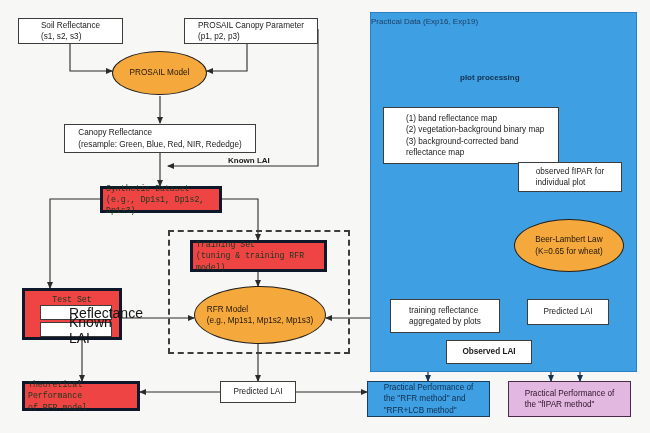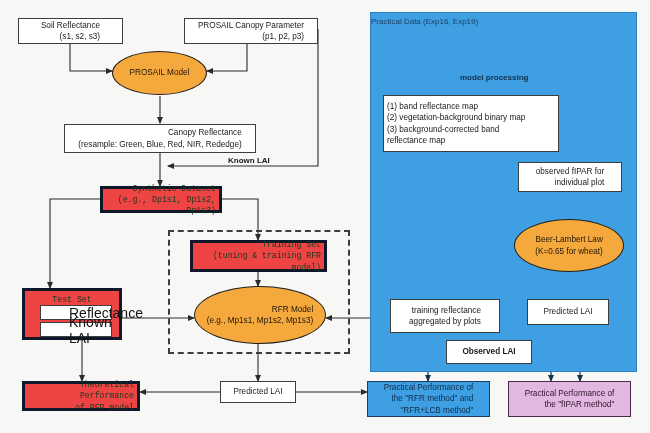--- a/index.html
+++ b/index.html
@@ -11,40 +11,40 @@
     overflow:hidden;
   }
   #canvas{position:relative;width:650px;height:433px;background:#f7f7f5;}
 
   svg.lines{position:absolute;left:0;top:0;width:650px;height:433px;pointer-events:none;}
 
   .node{
     position:absolute;
     box-sizing:border-box;
     display:flex;align-items:center;justify-content:center;
-    text-align:right;
+    text-align:left;
     border:1px solid #3a3a3a;
     background:#ffffff;
     color:#1a1a1a;
     font-size:8.2px;
     line-height:1.38;
     padding:2px 3px;
     z-index:3;
   }
   .node.white{background:#ffffff;border-color:#3d3d3d;}
   .node.green{background:#ef4444;border:3px solid #0f172a;color:#15381f;font-family:Liberation Mono, monospace;}
   .node.orange-ellipse{
     background:#f5a93c;border:1.5px solid #1f1f1f;border-radius:50%;
     color:#20160a;
   }
   .node.blue-box{background:#3f9fe3;border:1.5px solid #1c3c5c;color:#0f2d4d;}
   .node.pink-box{background:#e3b8e0;border:1.5px solid #4a2a48;color:#2c1329;}
 
   .node .lbl{display:block;white-space:pre-line;}
-  .node.left-align{justify-content:flex-start;text-align:left;padding-left:3px;}
+  .node.left-align{justify-content:flex-start;text-align:left;padding-left:22px;margin-top:12px;}
 
   
   #panel-practical{
     position:absolute;
     background:#3f9fe3;
     border:1px solid #2c7fc0;
     z-index:1;
   }
   #panel-practical-title{
     position:absolute;
@@ -202,21 +202,21 @@
   <div class="node green" style="left:22px;top:381px;width:118px;height:30px;">
     <span class="lbl">Theoretical Performance
 of RFR model</span>
   </div>
 
   <div class="node white" style="left:220px;top:381px;width:76px;height:22px;">
     <span class="lbl">Predicted LAI</span>
   </div>
 
 
-  <div class="floatlabel" style="left:460px;top:73px;">model processing</div>
+  <div class="floatlabel" style="left:460px;top:73px;">plot processing</div>
 
   <div class="node white left-align" style="left:383px;top:95px;width:176px;height:57px;align-items:center;">
     <span class="lbl">(1) band reflectance map
 (2) vegetation-background binary map
 (3) background-corrected band
 reflectance map</span>
   </div>
 
   <div class="node white" style="left:518px;top:162px;width:104px;height:30px;">
     <span class="lbl">observed fIPAR for

